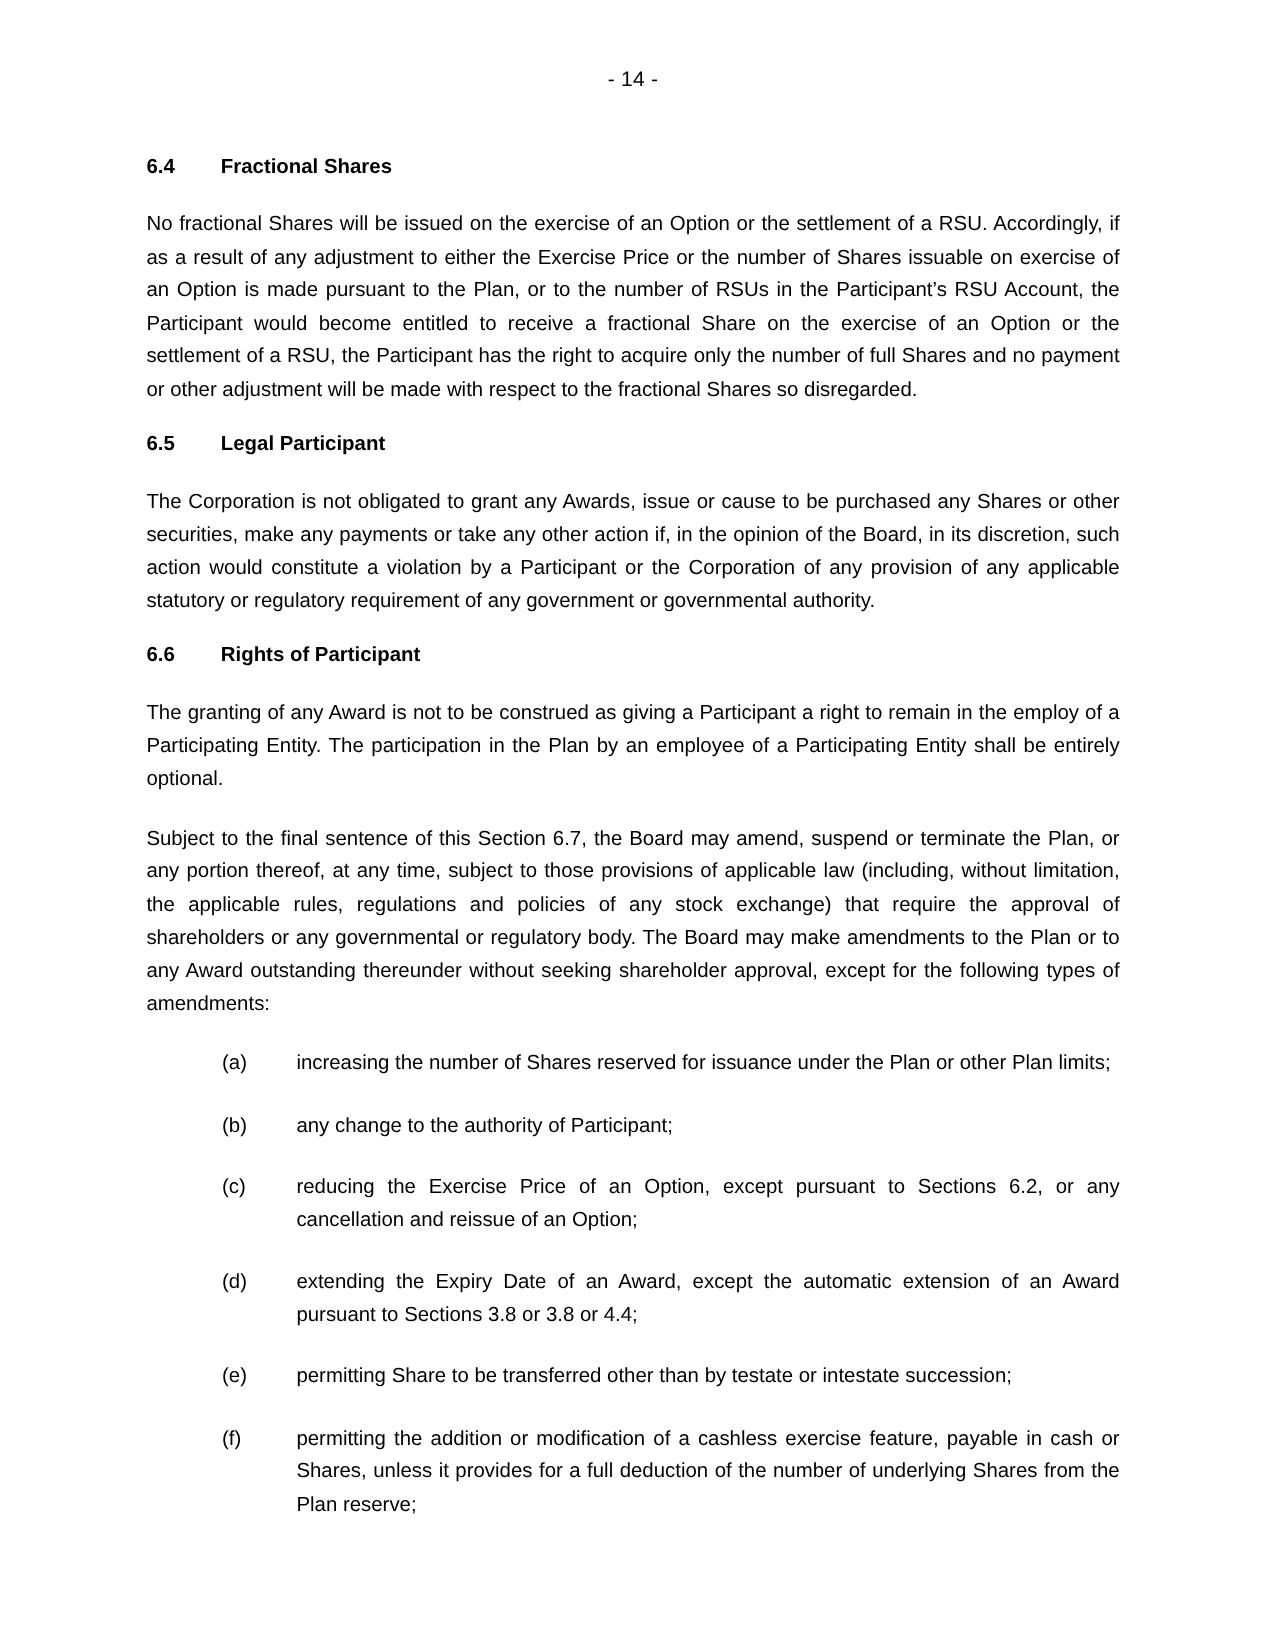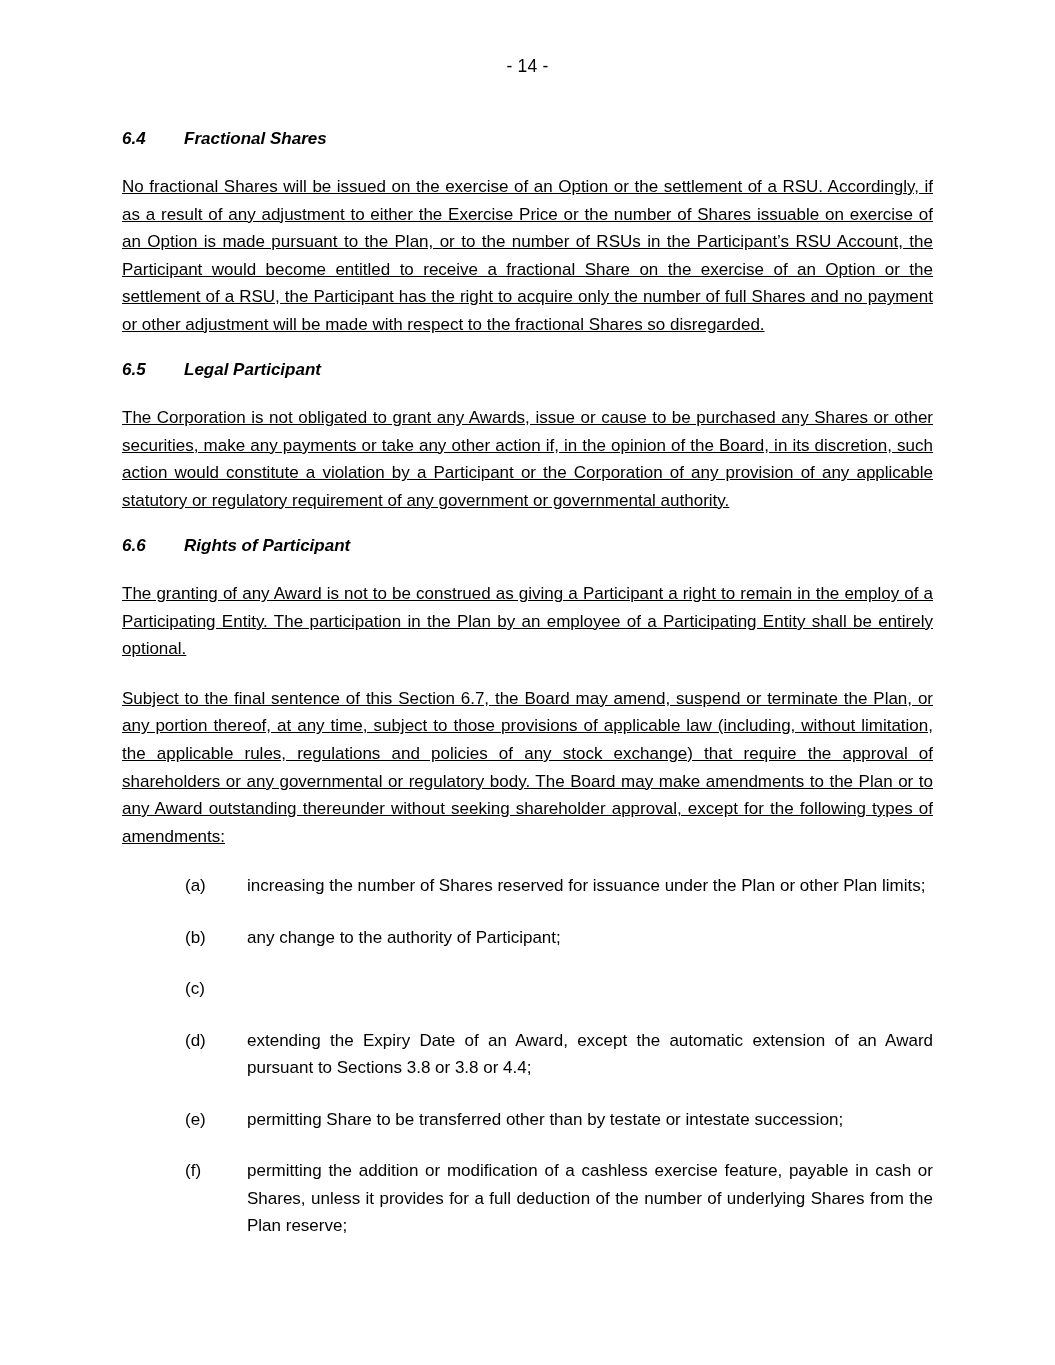--- a/index.html
+++ b/index.html
@@ -24,36 +24,34 @@
     text-align: center;
     font-size: 17.5px;
     letter-spacing: 0.2px;
     margin: 0 0 52px 0;
   }
   .section-heading {
     display: flex;
     font-size: 17px;
     font-weight: bold;
     margin: 0 0 24px 0;
-    font-style: italic;
   }
   .section-heading .num {
     width: 62px;
     flex: 0 0 62px;
   }
   .section-heading .title {
     flex: 1 1 auto;
   }
   p.body {
     font-size: 17px;
     line-height: 1.62;
     text-align: justify;
     text-justify: inter-word;
     margin: 0 0 22px 0;
-    text-decoration: underline;
   }
   .list {
     margin: 0;
     padding: 0;
   }
   .list-item {
     display: flex;
     font-size: 17px;
     line-height: 1.62;
     margin: 0 0 24px 0;
@@ -106,20 +104,21 @@
       <span class="text">increasing the number of Shares reserved for issuance under the Plan or other Plan limits;</span>
     </div>
 
     <div class="list-item">
       <span class="marker">(b)</span>
       <span class="text nojustify">any change to the authority of Participant;</span>
     </div>
 
     <div class="list-item">
       <span class="marker">(c)</span>
+      <span class="text">reducing the Exercise Price of an Option, except pursuant to Sections 6.2, or any cancellation and reissue of an Option;</span>
     </div>
 
     <div class="list-item">
       <span class="marker">(d)</span>
       <span class="text">extending the Expiry Date of an Award, except the automatic extension of an Award pursuant to Sections 3.8 or 3.8 or 4.4;</span>
     </div>
 
     <div class="list-item">
       <span class="marker">(e)</span>
       <span class="text nojustify">permitting Share to be transferred other than by testate or intestate succession;</span>

